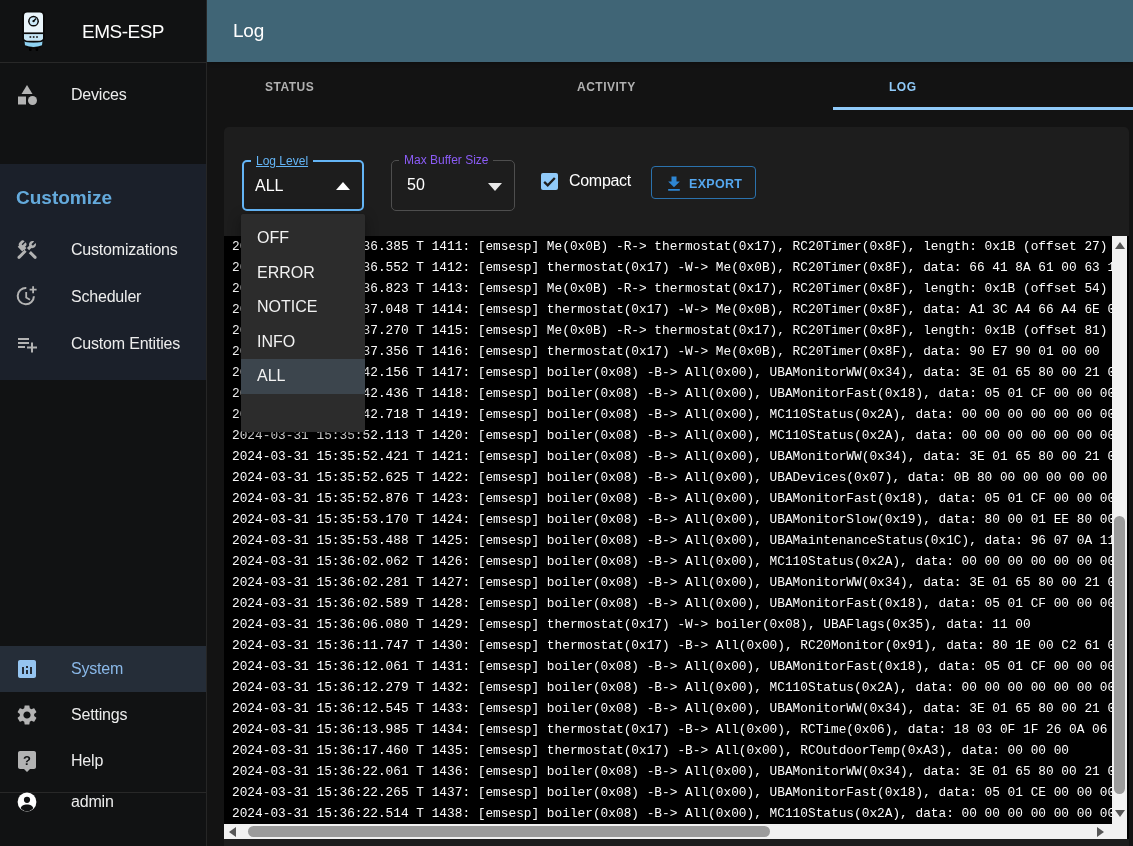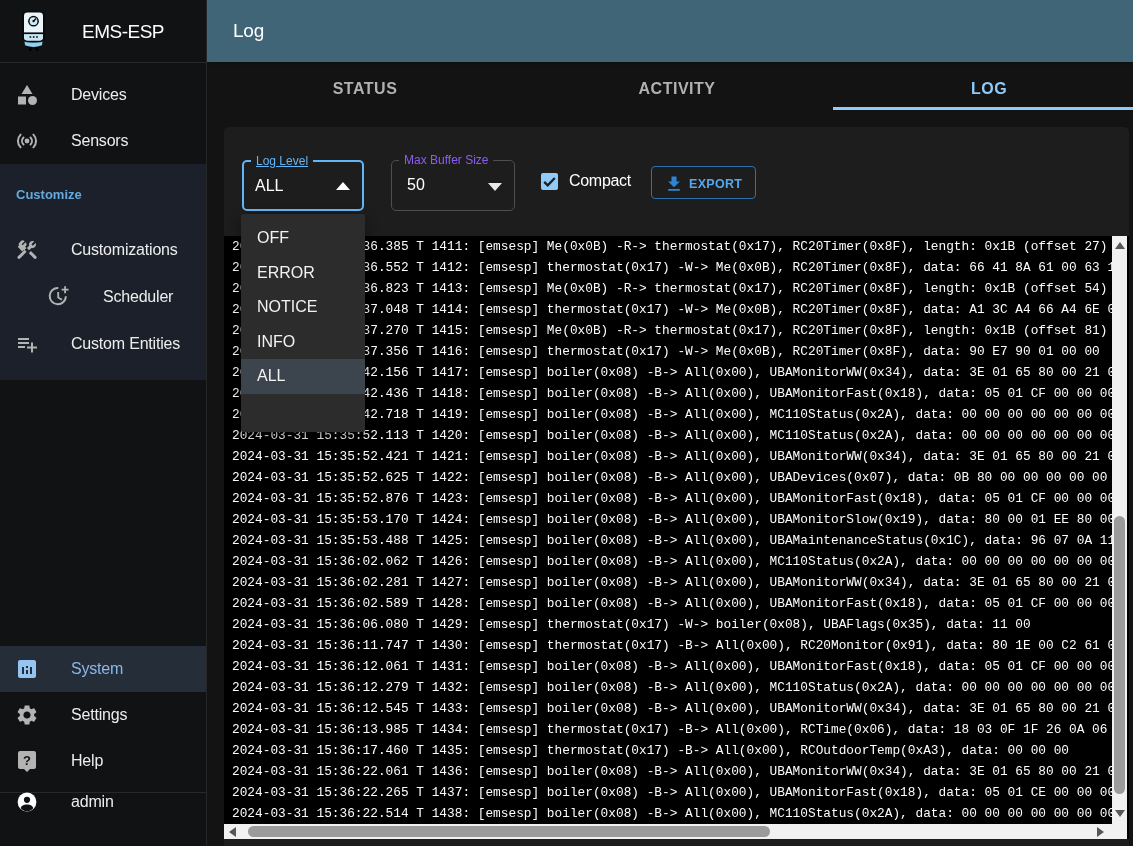--- a/index.html
+++ b/index.html
@@ -12,21 +12,21 @@
   .sb-row { position:absolute; left:0; width:206px; display:flex; align-items:center; }
   .sb-ic { position:absolute; left:15px; width:24px; height:24px; }
   .sb-txt { position:absolute; left:71px; font-size:16px; color:#ededed; letter-spacing:-0.2px; }
   .divider { position:absolute; left:0; width:206px; height:1px; background:#282828; }
 
   
   #appbar { position:absolute; left:207px; top:0; width:926px; height:62px; background:#406576; box-shadow:0 2px 4px -1px rgba(0,0,0,.3); }
   #appbar .title { position:absolute; left:26px; top:20px; font-size:19px; color:#fff; letter-spacing:-0.2px; }
 
   
-  .tabt { position:absolute; top:80px; width:200px; text-align:center; font-size:16px; font-weight:bold; letter-spacing:.5px; color:#b1b1b1; }
+  .tabt { position:absolute; top:80px; width:200px; font-size:12px; font-weight:bold; letter-spacing:.5px; color:#b1b1b1; }
   #tabind { position:absolute; left:833px; top:107px; width:300px; height:3px; background:#90caf9; }
 
   
   #panel { position:absolute; left:224px; top:127px; width:905px; height:719px; background:#1d1d1d; border-radius:5px 5px 0 0; }
 
   
   .selbox { position:absolute; border-radius:5px; }
   #sel1 { left:242px; top:160px; width:122px; height:51px; border:2px solid #64b5f6; }
   #sel2 { left:391px; top:160px; width:124px; height:51px; border:1px solid #4e4e4e; }
   .selbox .lab { position:absolute; top:-8px; left:7px; font-size:12px; background:#1d1d1d; padding:0 5px; }
@@ -89,48 +89,36 @@
   <div class="divider" style="top:62px;"></div>
 
   <div class="sb-row" style="top:72px; height:46px;">
     <svg class="sb-ic" viewBox="0 0 24 24">
         <path fill="#b3b3b3" d="M12 2l-5.5 9h11z"></path>
         <circle fill="#b3b3b3" cx="17.5" cy="17.5" r="4.5"></circle>
         <path fill="#b3b3b3" d="M3 13.5h8v8H3z"></path>
       </svg>
     <span class="sb-txt">Devices</span>
   </div>
-  <div class="sb-row" style="top:118px; height:46px;">
-    <svg class="sb-ic" viewBox="0 0 24 24" id="ic-sensors">
-      <circle cx="12" cy="12" r="2.4" fill="#b3b3b3"></circle>
-      <g stroke="#b3b3b3" stroke-width="2" fill="none" stroke-linecap="round">
-        <path d="M8.5 15.5 A4.95 4.95 0 0 1 8.5 8.5"></path>
-        <path d="M15.5 8.5 A4.95 4.95 0 0 1 15.5 15.5"></path>
-        <path d="M5.6 18.4 A9.05 9.05 0 0 1 5.6 5.6"></path>
-        <path d="M18.4 5.6 A9.05 9.05 0 0 1 18.4 18.4"></path>
-      </g>
-    </svg>
-    <span class="sb-txt">Sensors</span>
-  </div>
   <div class="divider" style="top:163.5px;"></div>
 
   <div class="abs" style="left:0; top:164px; width:206px; height:216px; background:#1b202a;"></div>
-  <div class="abs" style="left:16px; top:187px; font-size:13px; font-weight:bold; color:#64aadc;">Customize</div>
+  <div class="abs" style="left:16px; top:187px; font-size:19px; font-weight:bold; color:#64aadc;">Customize</div>
   <div class="sb-row" style="top:226px; height:47px;">
     <svg class="sb-ic" viewBox="0 0 24 24" id="ic-constr">
       <g fill="#b3b3b3">
         <path d="M13.78 15.17l2.12-2.12 5.3 5.3c.59.58.59 1.53 0 2.12-.58.59-1.53.59-2.12 0z"></path>
         <path d="M17.5 10.12c1.93 0 3.5-1.57 3.5-3.5 0-.58-.16-1.12-.41-1.6l-2.7 2.7-1.49-1.49 2.7-2.7c-.48-.25-1.02-.41-1.6-.41-1.93 0-3.5 1.57-3.5 3.5 0 .41.08.8.21 1.16l-2.31 2.31 2.22 2.22 2.32-2.31c.36.13.75.22 1.16.22z"></path>
         <path d="M8.07 10.6l2.12-2.12-1.51-1.51.88-.88c.98-.98.98-2.56 0-3.54l-.35-.35-3.2 3.2-1.06-1.06 3.2-3.2-.36-.36c-.98-.98-2.56-.98-3.54 0L2.47 2.56c-.84.84-.96 2.13-.38 3.1L.65 7.1l4.95 4.95 1.44-1.44z" transform="translate(2.1,2.3) scale(0.92)"></path>
         <path d="M2.9 18.35l6.6-6.6 2.12 2.12-6.6 6.6c-.59.59-1.54.59-2.12 0-.59-.58-.59-1.53 0-2.12z"></path>
       </g>
     </svg>
     <span class="sb-txt">Customizations</span>
   </div>
-  <div class="sb-row" style="top:273px; height:47px;margin-left:32px;">
+  <div class="sb-row" style="top:273px; height:47px;">
     <svg class="sb-ic" viewBox="0 0 24 24" id="ic-moretime">
       <g fill="none" stroke="#b3b3b3" stroke-width="2">
         <path d="M18.9 11.2 a8.1 8.1 0 1 1 -7.6-8.2"></path>
         <path d="M11.2 7v5.6l3.8 2.2" stroke-width="1.8"></path>
       </g>
       <path fill="#b3b3b3" d="M17.2 1.2h1.8v2.6h2.6v1.8h-2.6v2.6h-1.8V5.6h-2.6V3.8h2.6z"></path>
     </svg>
     <span class="sb-txt">Scheduler</span>
   </div>
   <div class="sb-row" style="top:320px; height:47px;">

